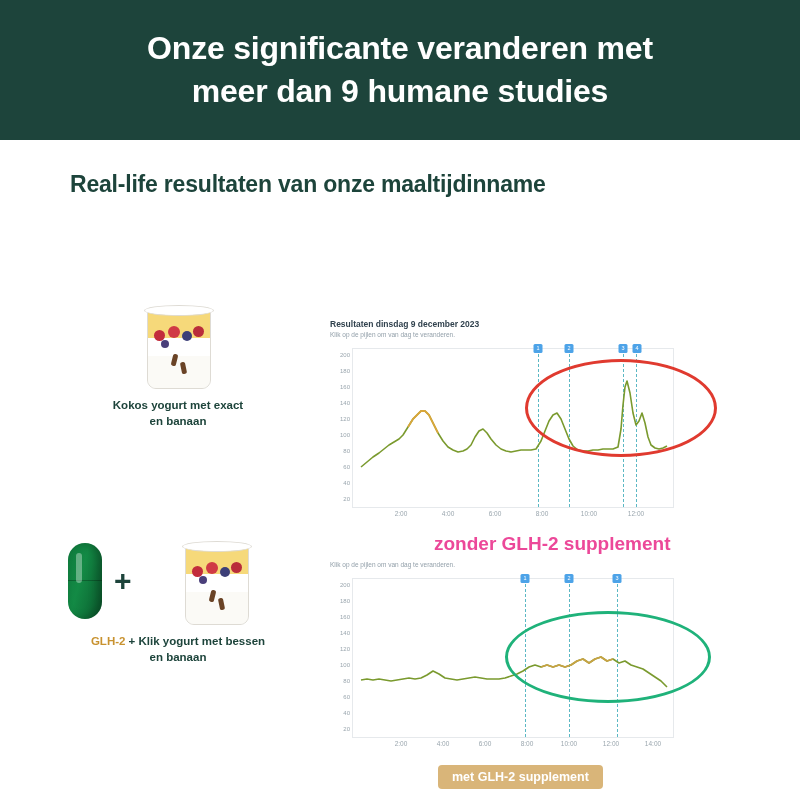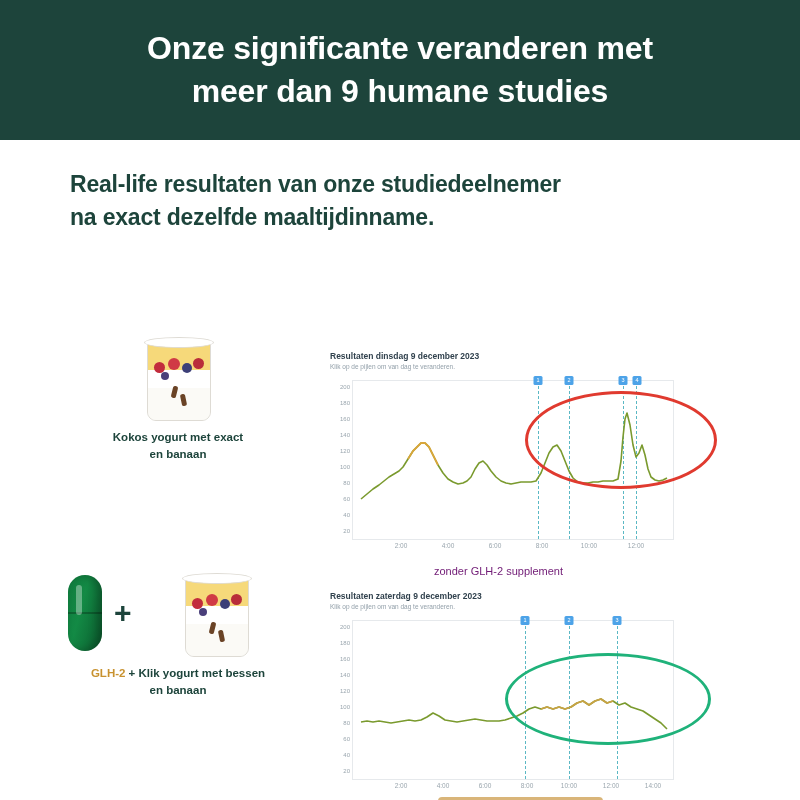--- a/index.html
+++ b/index.html
@@ -225,23 +225,23 @@
   .vline {
     position: absolute;
     width: 0;
     border-left: 1px dashed #5bb8c4;
     top: 0;
     bottom: 0;
   }
 
   .caption-plain {
     position: absolute;
-    font-size: 11px;
-    font-weight: normal;
-    color: #701a75;
+    font-size: 19px;
+    font-weight: bold;
+    color: #ec4899;
   }
   .caption-pill {
     position: absolute;
     font-size: 12.5px;
     font-weight: bold;
     color: #ffffff;
     background: #d9b579;
     padding: 5px 14px;
     border-radius: 4px;
   }
@@ -256,22 +256,21 @@
 </style>
 </head>
 <body>
 
 <div class="header-band">
   <div class="header-title">Onze significante veranderen met</div>
   <div class="header-title">meer dan 9 humane studies</div>
 </div>
 
 <div class="subtitle-wrap">
-  <div class="subtitle">Real-life resultaten van onze studiedeelnemer</div>
-  <div class="subtitle">na exact dezelfde maaltijdinname.</div>
+  <div class="subtitle">Real-life resultaten van onze maaltijdinname</div>
 </div>
 
 <div class="content">
 
   <div class="food-block" style="left:68px; top:94px;">
     <div class="glass">
       <div class="body">
         <div class="layer-yogurt"></div>
         <div class="layer-mid"></div>
         <div class="layer-top"></div>
@@ -359,21 +358,20 @@
       <div class="marker-chip" style="left:270px; top:-5px;">3</div>
       <div class="marker-chip" style="left:284px; top:-5px;">4</div>
 
       <div class="ellipse red" style="left:172px; top:10px; width:186px; height:92px;"></div>
     </div>
   </div>
 
   <div class="caption-plain" style="left:434px; top:326px;">zonder GLH-2 supplement</div>
 
   <div class="chart-card" style="left:330px; top:352px; width:350px;">
-    <div class="chart-head-title">Resultaten zaterdag 9 december 2023</div>
     <div class="chart-head-sub">Klik op de pijlen om van dag te veranderen.</div>
 
     <div class="plot-box" style="margin-left:22px; margin-top:10px; width:322px; height:160px;">
 
       <div class="y-label" style="top:6px;">200</div>
       <div class="y-label" style="top:22px;">180</div>
       <div class="y-label" style="top:38px;">160</div>
       <div class="y-label" style="top:54px;">140</div>
       <div class="y-label" style="top:70px;">120</div>
       <div class="y-label" style="top:86px;">100</div>

